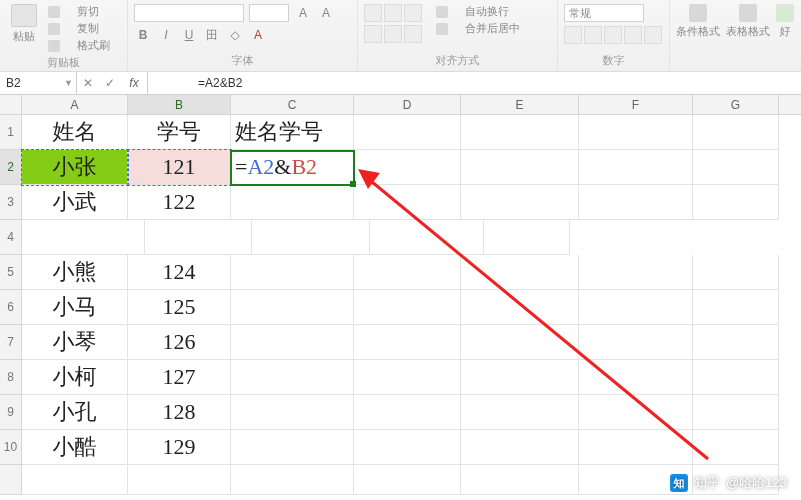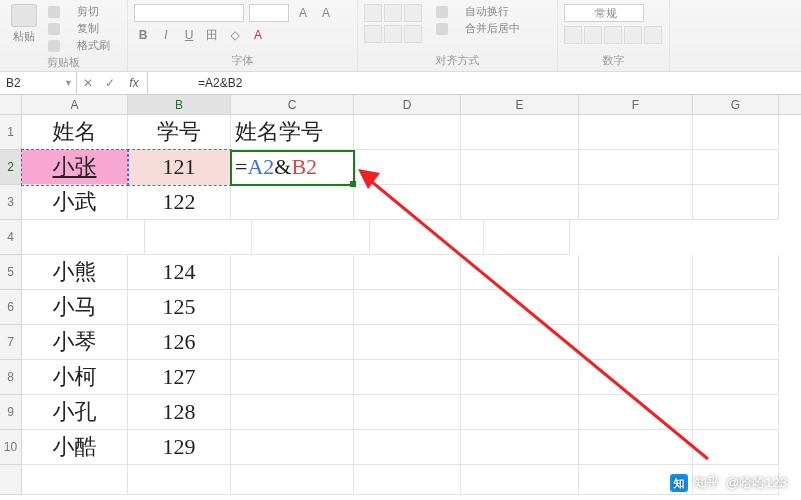--- a/index.html
+++ b/index.html
@@ -21,21 +21,21 @@
 
   .font-area { display:flex; flex-direction:column; gap:4px; }
   .font-row { display:flex; gap:5px; align-items:center; }
   .font-sel { width:110px; height:18px; background:#fff; border:1px solid #d0d0d0; }
   .size-sel { width:40px; height:18px; background:#fff; border:1px solid #d0d0d0; }
   .fbtn { width:18px; height:18px; display:flex; align-items:center; justify-content:center; border:1px solid transparent; font-size:12px; color:#888; }
 
   .align-row { display:flex; gap:2px; }
   .abtn { width:18px; height:18px; background:#ededed; border:1px solid #dcdcdc; }
 
-  .num-sel { width:80px; height:18px; background:#fff; border:1px solid #d0d0d0;justify-content:center; }
+  .num-sel { width:80px; height:18px; background:#fff; border:1px solid #d0d0d0; }
 
   
   .fbar { width:100%; height:23px; background:#fff; border-bottom:1px solid #cfcfcf; display:flex; align-items:stretch; font-size:12px; }
   .namebox { width:77px; border-right:1px solid #cfcfcf; display:flex; align-items:center; padding-left:6px; color:#333; background:#fff; }
   .namebox .dd { margin-left:auto; margin-right:3px; font-size:9px; color:#999; }
   .fx-ctrl { display:flex; align-items:center; border-right:1px solid #cfcfcf; }
   .fx-btn { width:22px; display:flex; align-items:center; justify-content:center; color:#888; font-size:12px; }
   .fx-label { width:26px; display:flex; align-items:center; justify-content:center; font-style:italic; color:#666; font-size:12px; }
   .formula-input { flex:1; display:flex; align-items:center; padding-left:6px; color:#333; font-size:12px;margin-left:44px; }
 
@@ -51,21 +51,21 @@
   .row { display:flex; height:35px; }
   .rowhead { width:22px; background:#f3f3f3; border-right:1px solid #d6d6d6; border-bottom:1px solid #d6d6d6; display:flex; align-items:center; justify-content:center; font-size:12px; color:#777; }
   .rowhead.active { background:#e2e2e2; color:#2a6b2a; }
   .cell { border-right:1px solid #e3e3e3; border-bottom:1px solid #e3e3e3; display:flex; align-items:center; font-size:22px; font-family:"SimSun","NSimSun",serif; color:#222; }
   .cell.colA{width:106px;justify-content:center}
   .cell.colB{width:103px;justify-content:center}
   .cell.colC{width:123px;padding-left:4px}
   .cell.colD{width:107px}.cell.colE{width:118px}.cell.colF{width:114px}.cell.colG{width:86px}
   .row1 .cell { font-size:22px; }
 
-  .hiA { background:#f9a8d4;text-decoration:underline; }
+  .hiA { background:#84cc16; }
   .hiB { background:#f7dcdc; }
   .active-cell { position:absolute; border:2px solid #1a7f1a; left:230px; top:55px; width:125px; height:36px; pointer-events:none; }
   .active-cell::after { content:""; position:absolute; right:-3px; bottom:-3px; width:6px; height:6px; background:#1a7f1a; }
 
   .formula-text { font-size:22px; font-family:"SimSun",serif; }
   .formula-text .eq{color:#222}
   .formula-text .ref1{color:#3a6fd8}
   .formula-text .amp{color:#222}
   .formula-text .ref2{color:#d04a4a}
 
@@ -165,20 +165,34 @@
           <div class="abtn"></div>
           <div class="abtn"></div>
           <div class="abtn"></div>
           <div class="abtn"></div>
         </div>
     </div>
     <div class="rg-label">数字</div>
   </div>
 
   <div class="ribbon-group" style="flex:1;border-right:none">
+    <div class="rg-top">
+      <div class="rbtn">
+          <span class="ico"></span>
+          <span>条件格式</span>
+        </div>
+      <div class="rbtn">
+          <span class="ico"></span>
+          <span>表格格式</span>
+        </div>
+      <div class="rbtn">
+          <span class="ico" style="background:#d9ead3"></span>
+          <span>好</span>
+        </div>
+    </div>
     <div class="rg-label">&nbsp;</div>
   </div>
 </div>
 
 <div class="fbar">
   <div class="namebox">
     <span>B2</span>
     <span class="dd">▼</span>
   </div>
   <div class="fx-ctrl">

